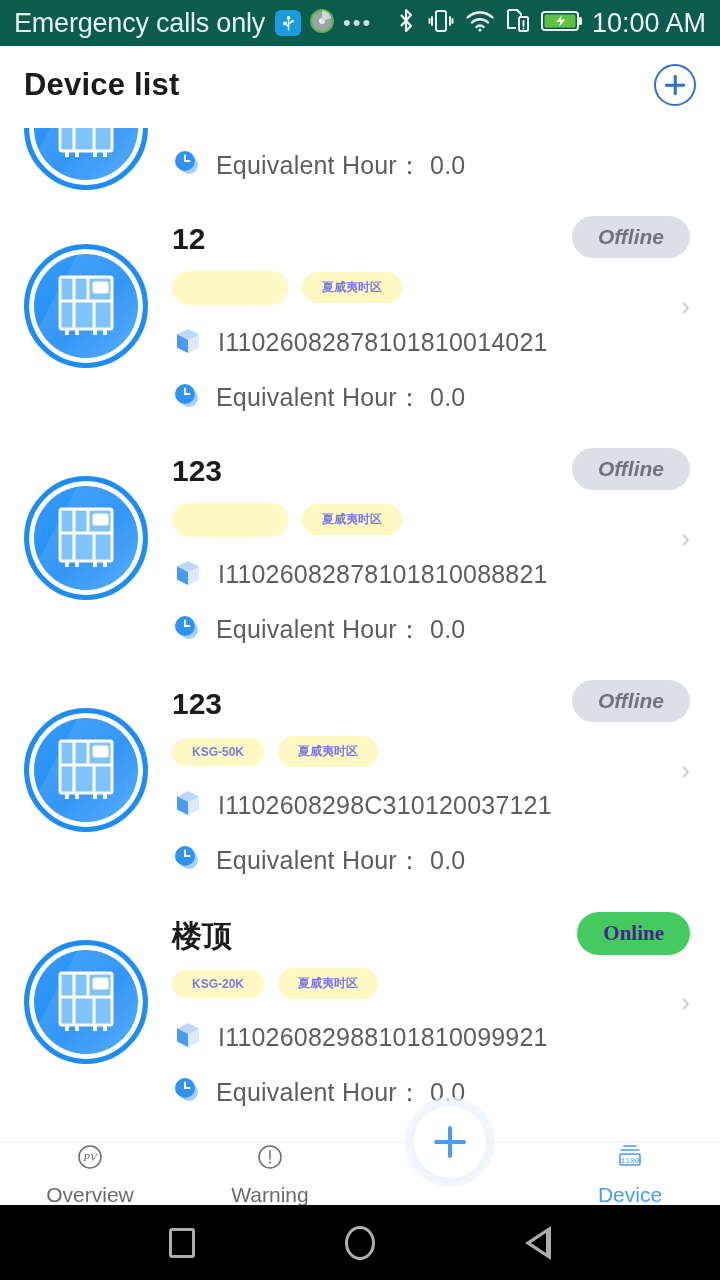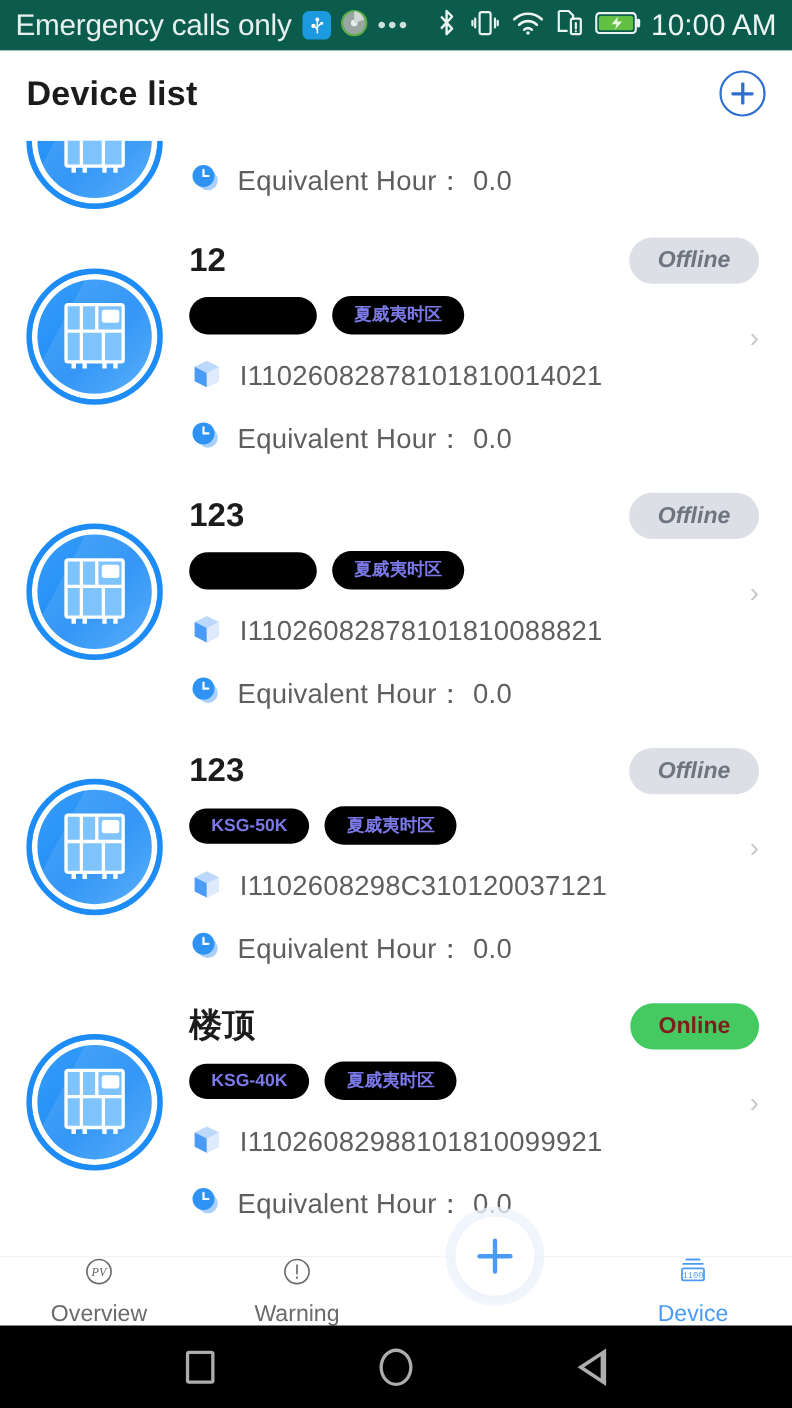--- a/index.html
+++ b/index.html
@@ -74,36 +74,36 @@
   .dev-ico svg{ position:relative; z-index:2; }
   .dev-ico .sheen{
     position:absolute; right:-20px; top:-10px; width:110px; height:150px;
     background: rgba(255,255,255,.10); transform: rotate(28deg); z-index:1;
   }
 
   .dev-body{ flex:1; min-width:0; padding-right:10px;margin-top:24px; }
   .dev-name{ font-size:30px;font-weight:700;color:#1c1c1c; line-height:1.1; }
   .dev-tags{ display:flex; gap:14px; margin-top:16px; align-items:center;}
   .tag{
-    background:#000000; color:#7b79e8; border-radius:18px;
-    font-size:16px; font-weight:700; padding:7px 20px; white-space:nowrap;
+    background:#fef9c3; color:#7b79e8; border-radius:18px;
+    font-size:12px; font-weight:700; padding:7px 20px; white-space:nowrap;
   }
   .tag.blank{ min-width:116px; height:34px; padding:0; }
   .tag.cjk{ font-family:"DejaVu Sans","Liberation Sans",sans-serif; font-weight:700; }
   .meta-line{ display:flex; align-items:center; gap:14px; margin-top:20px; }
   .meta-text{ font-size:25px; color:#5e5e5e; white-space:nowrap; letter-spacing:.2px;}
   .meta-text .val{ color:#5e5e5e; margin-left:8px; }
 
   .status-badge{
     position:absolute; right:30px; top:26px;
     border-radius:22px; padding:9px 26px;
     font-size:21px; font-weight:700;
   }
   .status-badge.offline{ background:#dcdfe6; color:#6f7580;font-style:italic; }
-  .status-badge.online { background:#45c961; color:#7f1d1d; }
+  .status-badge.online { background:#45c961; color:#4c1d95;font-family:Liberation Serif, serif; }
 
   .chev{
     position:absolute; right:30px; top:50%; transform:translateY(-50%);
     color:#c9c9c9; font-size:26px; line-height:1;
   }
   .partial .dev-body{ padding-top:0; }
   .partial .meta-line{ margin-top:0; margin-bottom:8px; }
   .partial .dev-ico-wrap{ align-items:flex-start; overflow:hidden; height:62px; }
   .partial .dev-ico{ margin-top:-62px; }
 
@@ -386,21 +386,21 @@
             <rect x="6" y="6" width="52" height="52" rx="2" fill="#7fc3fd"></rect>
             <path d="M6 30h52M20 6v24M34 6v24M20 30v28M40 30v28"></path>
             <rect x="40" y="12" width="13" height="9" rx="1" fill="#ffffff"></rect>
             <path d="M13 58v6M23 58v6M41 58v6M51 58v6" stroke-width="4"></path>
           </svg>
         </div>
       </div>
       <div class="dev-body">
         <div class="dev-name cjk" style="font-family:'DejaVu Sans','Liberation Sans',sans-serif;">楼顶</div>
         <div class="dev-tags">
-          <span class="tag">KSG-40K</span>
+          <span class="tag">KSG-20K</span>
           <span class="tag cjk">夏威夷时区</span>
         </div>
         <div class="meta-line">
           <span>
             <svg width="32" height="32" viewBox="0 0 32 32">
               <path d="M16 4l11 5.5v13L16 28 5 22.5v-13z" fill="#bcd8fb"></path>
               <path d="M5 9.5L16 15v13L5 22.5z" fill="#4a9bf5"></path>
               <path d="M16 15l11-5.5v13L16 28z" fill="#dfeafc"></path>
             </svg>
           </span>

